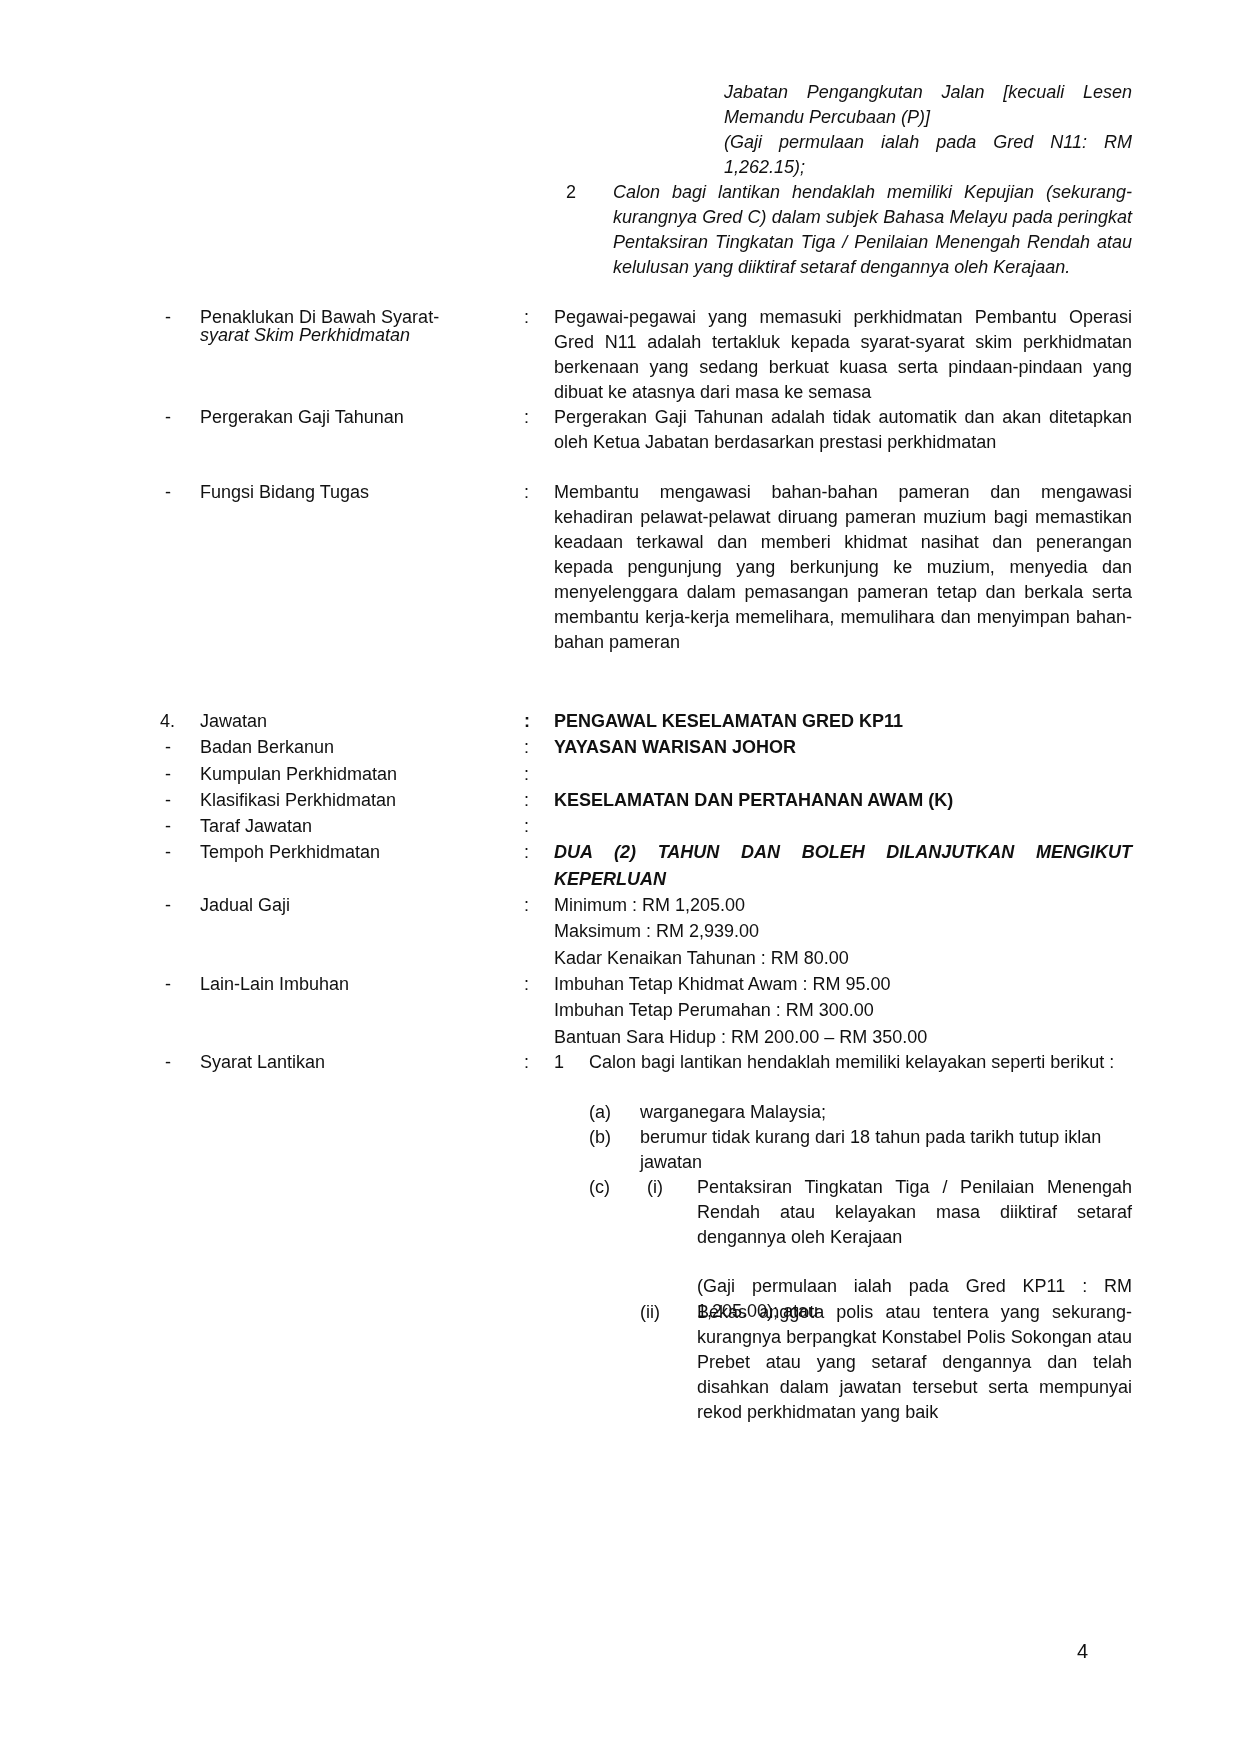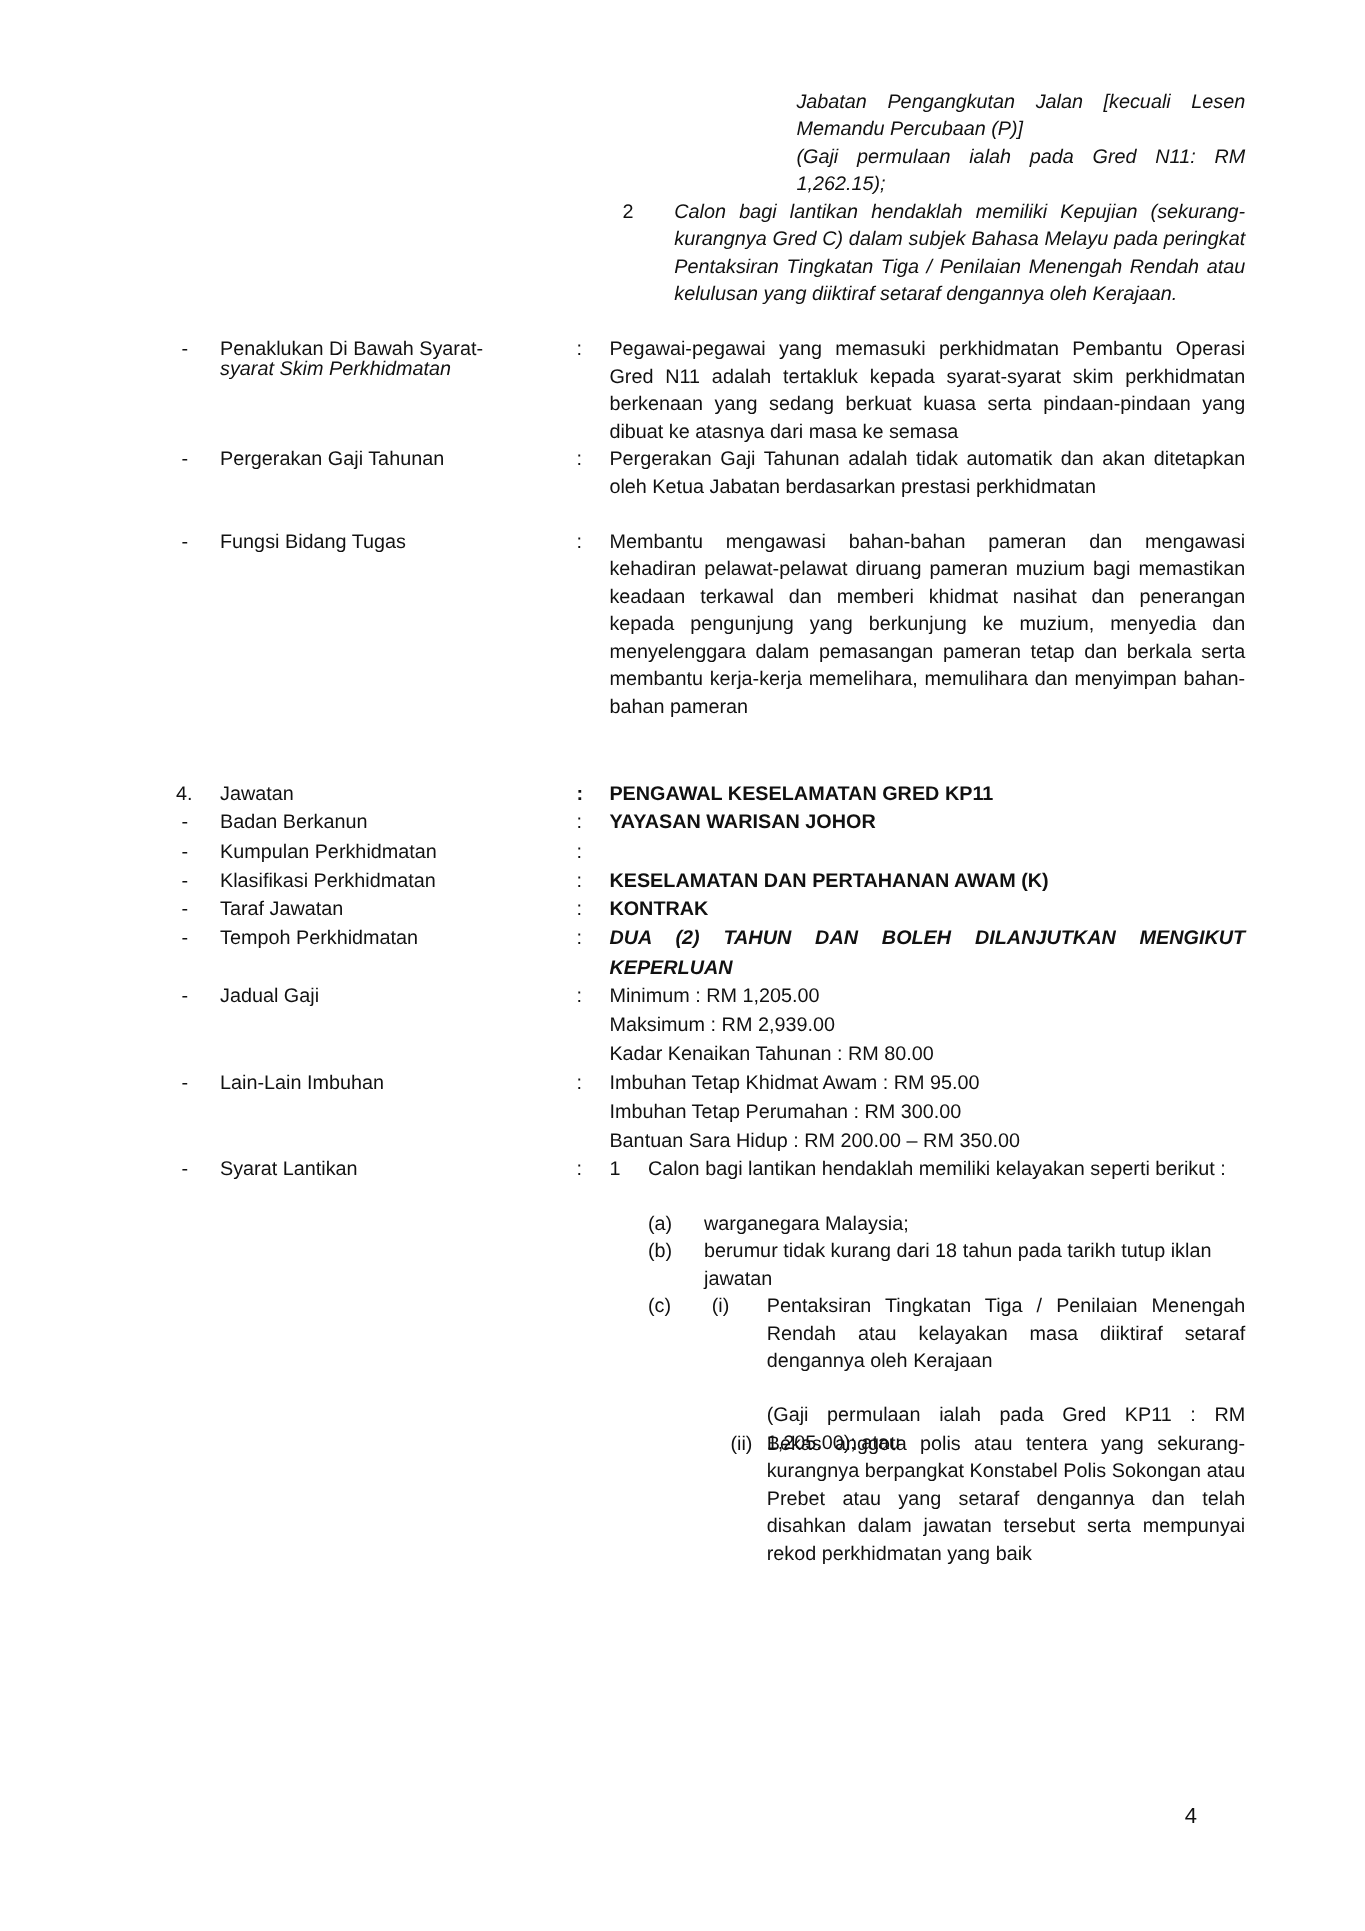--- a/index.html
+++ b/index.html
@@ -75,21 +75,20 @@
     <div style="position:relative; height:26.3px;">
       <span class="dash">-</span>
       <span class="label">Klasifikasi Perkhidmatan</span>
       <span class="colon">:</span>
       <span class="val bold">KESELAMATAN DAN PERTAHANAN AWAM (K)</span>
     </div>
     <div style="position:relative; height:26.3px;">
       <span class="dash">-</span>
       <span class="label">Taraf Jawatan</span>
       <span class="colon">:</span>
-      <span class="val bold">KONTRAK</span>
     </div>
     <div style="position:relative; height:52.6px;">
       <span class="dash">-</span>
       <span class="label">Tempoh Perkhidmatan</span>
       <span class="colon">:</span>
       <span class="val bold" style="text-align:justify;font-style:italic;">DUA (2) TAHUN DAN BOLEH DILANJUTKAN MENGIKUT KEPERLUAN</span>
     </div>
 
     <div style="position:relative; height:78.9px;">
       <span class="dash">-</span>
@@ -130,21 +129,21 @@
         <span>berumur tidak kurang dari 18 tahun pada tarikh tutup iklan jawatan</span>
       </div>
 
       <span style="position:absolute; left:589px; top:125px;">(c)</span>
       <span style="position:absolute; left:647px; top:125px;">(i)</span>
       <div style="position:absolute; left:697px; top:125px; width:435px; text-align:justify;">
         <div>Pentaksiran Tingkatan Tiga / Penilaian Menengah Rendah atau kelayakan masa diiktiraf setaraf dengannya oleh Kerajaan</div>
         <div style="text-align:justify;margin-top:24px;">(Gaji permulaan ialah pada Gred KP11 : RM 1,205.00); atau</div>
       </div>
 
-      <span style="position:absolute; left:664px; top:250px;">(ii)</span>
+      <span style="position:absolute; left:640px; top:250px;">(ii)</span>
       <div style="position:absolute; left:697px; top:250px; width:435px; text-align:justify;">
         <span>Bekas anggota polis atau tentera yang sekurang-kurangnya berpangkat Konstabel Polis Sokongan atau Prebet atau yang setaraf dengannya dan telah disahkan dalam jawatan tersebut serta mempunyai rekod perkhidmatan yang baik</span>
       </div>
     </div>
   </div>
 
   <div class="pagenum">4</div>
 </div>
 
 </body></html>

